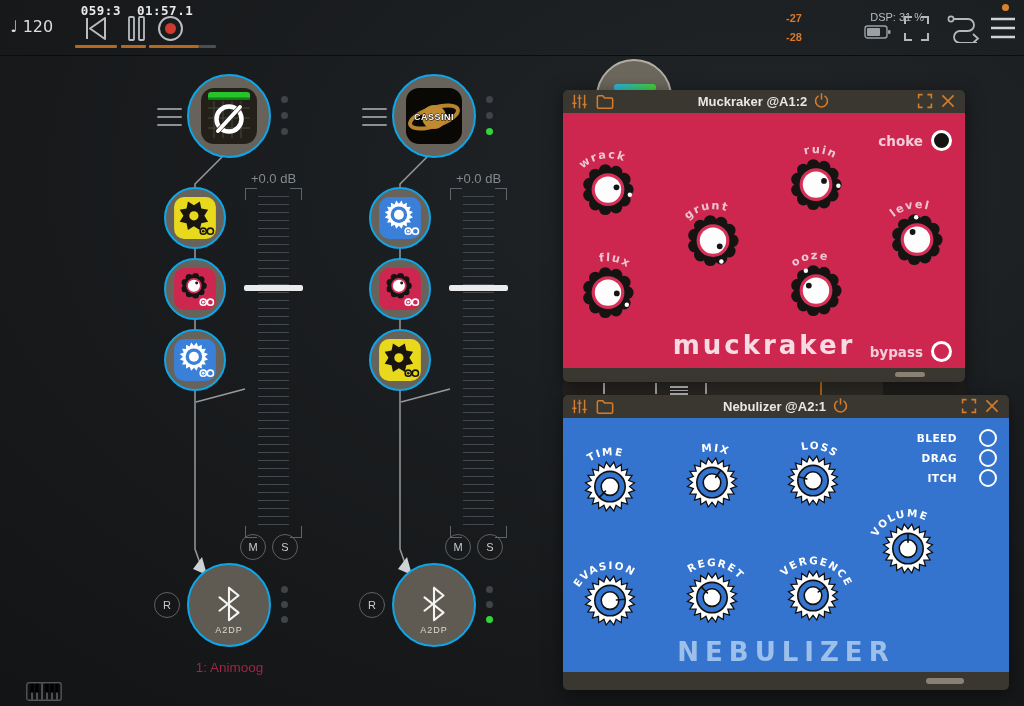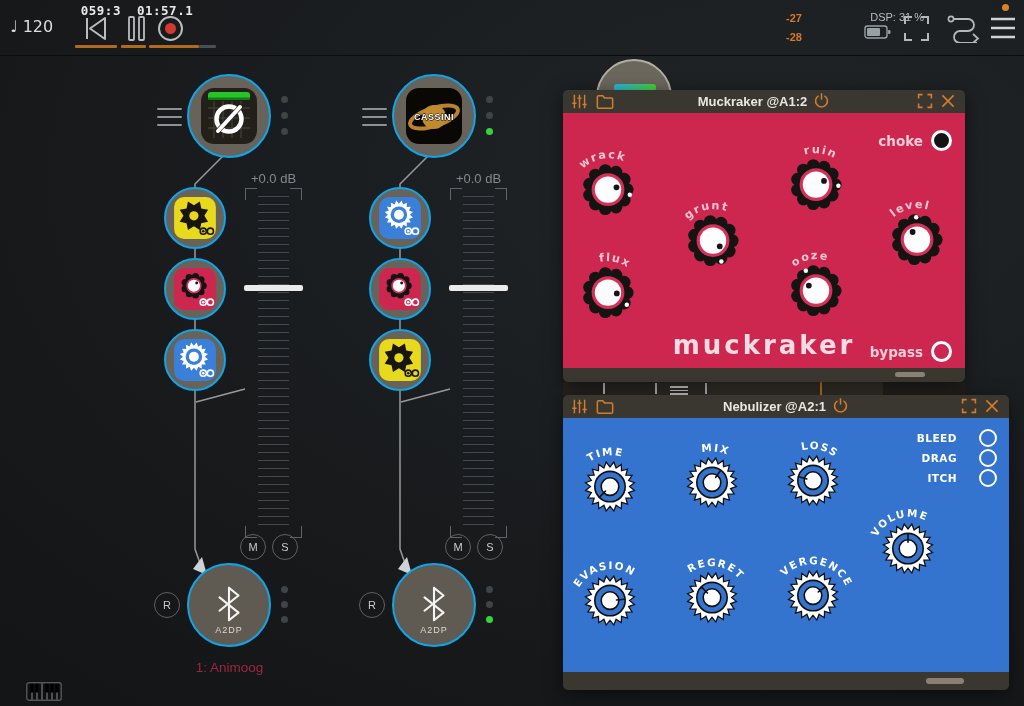--- a/index.html
+++ b/index.html
@@ -646,20 +646,21 @@
       <span class="ntcirc"></span>
     </div>
     <div class="ntoggle" style="right:12px;top:31px">
       <span>DRAG</span>
       <span class="ntcirc"></span>
     </div>
     <div class="ntoggle" style="right:12px;top:51px">
       <span>ITCH</span>
       <span class="ntcirc"></span>
     </div>
+    <div class="neb-brand">NEBULIZER</div>
   </div>
   <div class="win-foot" style="height:18px">
     <span class="pill" style="right:45px;top:6px;width:38px;height:6px"></span>
   </div>
 </div>
 
 <div style="position:absolute;left:26px;top:682px;z-index:2;cursor:pointer">
   <svg width="36" height="19" viewBox="0 0 36 19">
     <rect x="0.8" y="0.8" width="34.4" height="17.4" rx="2" fill="#0d0f10" stroke="#565656" stroke-width="1.4"></rect>
     <path d="M6 1.5 V17.5 M11 1.5 V17.5 M16 1.5 V17.5 M21 1.5 V17.5 M26 1.5 V17.5 M31 1.5 V17.5" stroke="#8f8f8f" stroke-width="1"></path>

